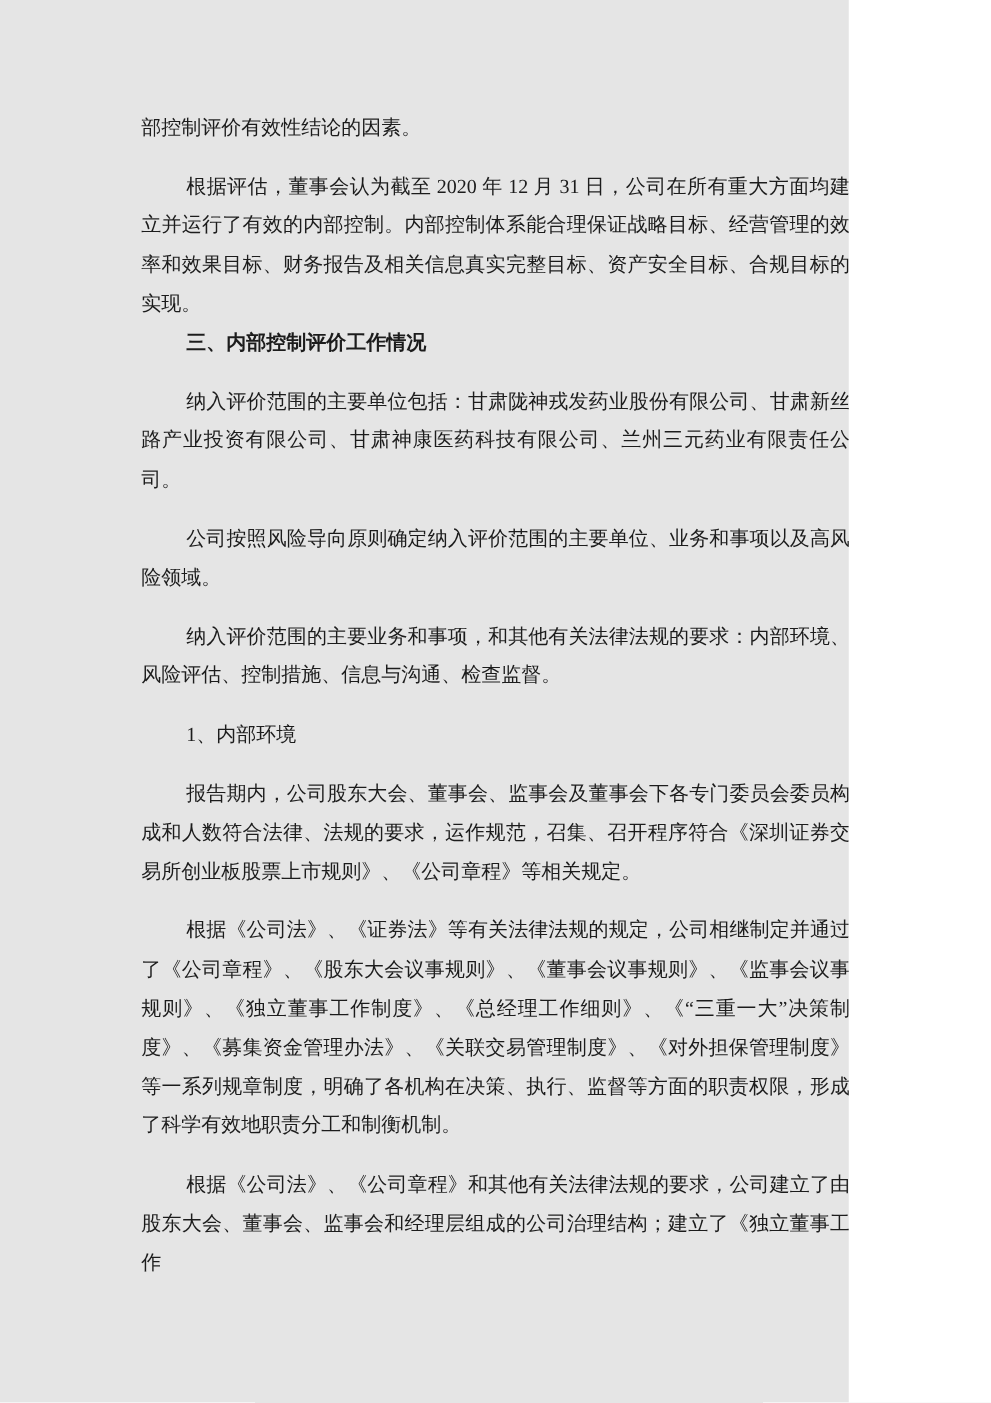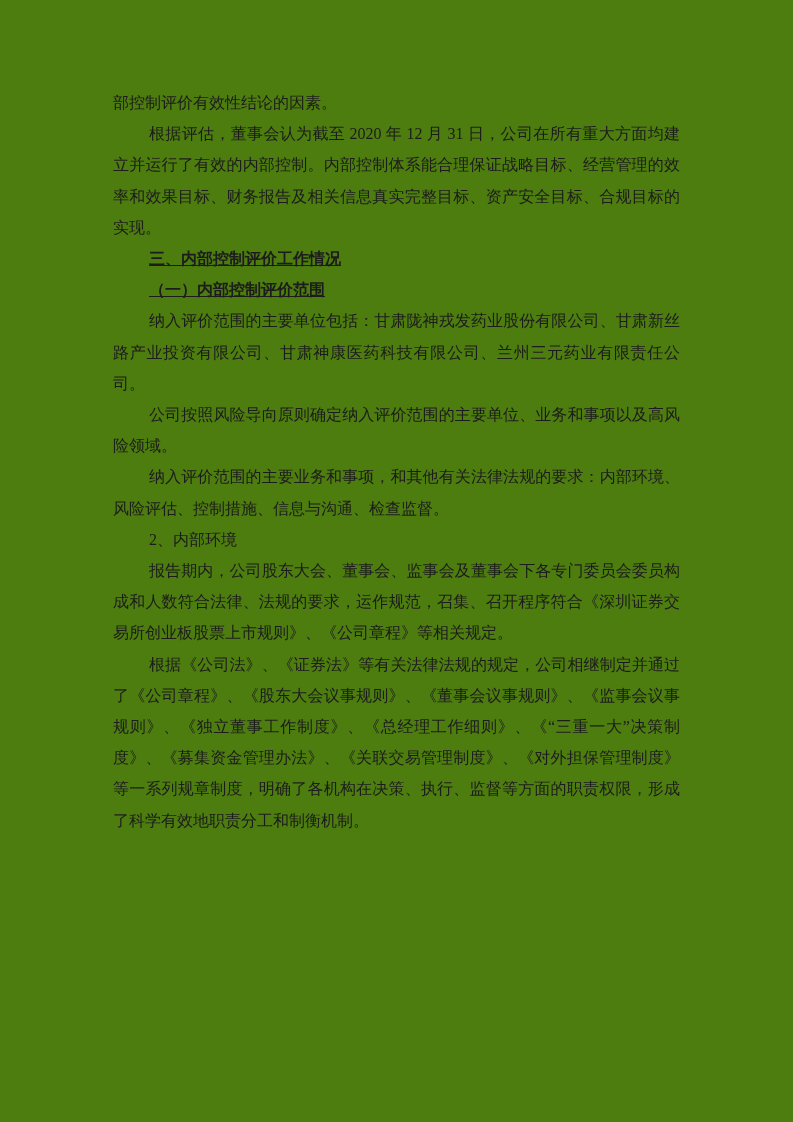--- a/index.html
+++ b/index.html
@@ -2,23 +2,23 @@
 <html lang="zh"><head>
 <meta charset="utf-8">
 <style>
   html, body {
     margin: 0;
     padding: 0;
     background: #ffffff;
   }
   .page {
     position: relative;
-    width: 793px;
+    width: 679px;
     height: 1122px;
-    background: #4d7c0f;
+    background: #e5e5e5;
     overflow: hidden;
     font-family: "Liberation Serif", "DejaVu Serif", serif;
   }
   .content {
     position: absolute;
     left: 113px;
     top: 87px;
     width: 567px;
     color: #1c1c1c;
   }
@@ -28,36 +28,36 @@
     line-height: 31.2px;
     text-align: justify;
     text-align-last: left;
     word-break: break-all;
   }
   p.cont {
     text-indent: 0;
   }
   p.body {
     text-indent: 2.25em;
+    margin-top: 16px;
   }
   p.heading {
     text-indent: 2.25em;
     font-weight: bold;
-    text-decoration: underline;
   }
 </style>
 </head>
 <body>
 
 <div class="page">
   <div class="content">
     <p class="cont">部控制评价有效性结论的因素。</p>
     <p class="body">根据评估，董事会认为截至 2020 年 12 月 31 日，公司在所有重大方面均建立并运行了有效的内部控制。内部控制体系能合理保证战略目标、经营管理的效率和效果目标、财务报告及相关信息真实完整目标、资产安全目标、合规目标的实现。</p>
     <p class="heading">三、内部控制评价工作情况</p>
-    <p class="heading">（一）内部控制评价范围</p>
     <p class="body">纳入评价范围的主要单位包括：甘肃陇神戎发药业股份有限公司、甘肃新丝路产业投资有限公司、甘肃神康医药科技有限公司、兰州三元药业有限责任公司。</p>
     <p class="body">公司按照风险导向原则确定纳入评价范围的主要单位、业务和事项以及高风险领域。</p>
     <p class="body">纳入评价范围的主要业务和事项，和其他有关法律法规的要求：内部环境、风险评估、控制措施、信息与沟通、检查监督。</p>
-    <p class="body">2、内部环境</p>
+    <p class="body">1、内部环境</p>
     <p class="body">报告期内，公司股东大会、董事会、监事会及董事会下各专门委员会委员构成和人数符合法律、法规的要求，运作规范，召集、召开程序符合《深圳证券交易所创业板股票上市规则》、《公司章程》等相关规定。</p>
     <p class="body">根据《公司法》、《证券法》等有关法律法规的规定，公司相继制定并通过了《公司章程》、《股东大会议事规则》、《董事会议事规则》、《监事会议事规则》、《独立董事工作制度》、《总经理工作细则》、《“三重一大”决策制度》、《募集资金管理办法》、《关联交易管理制度》、《对外担保管理制度》等一系列规章制度，明确了各机构在决策、执行、监督等方面的职责权限，形成了科学有效地职责分工和制衡机制。</p>
+    <p class="body">根据《公司法》、《公司章程》和其他有关法律法规的要求，公司建立了由股东大会、董事会、监事会和经理层组成的公司治理结构；建立了《独立董事工作</p>
   </div>
 </div>
 
 </body></html>

